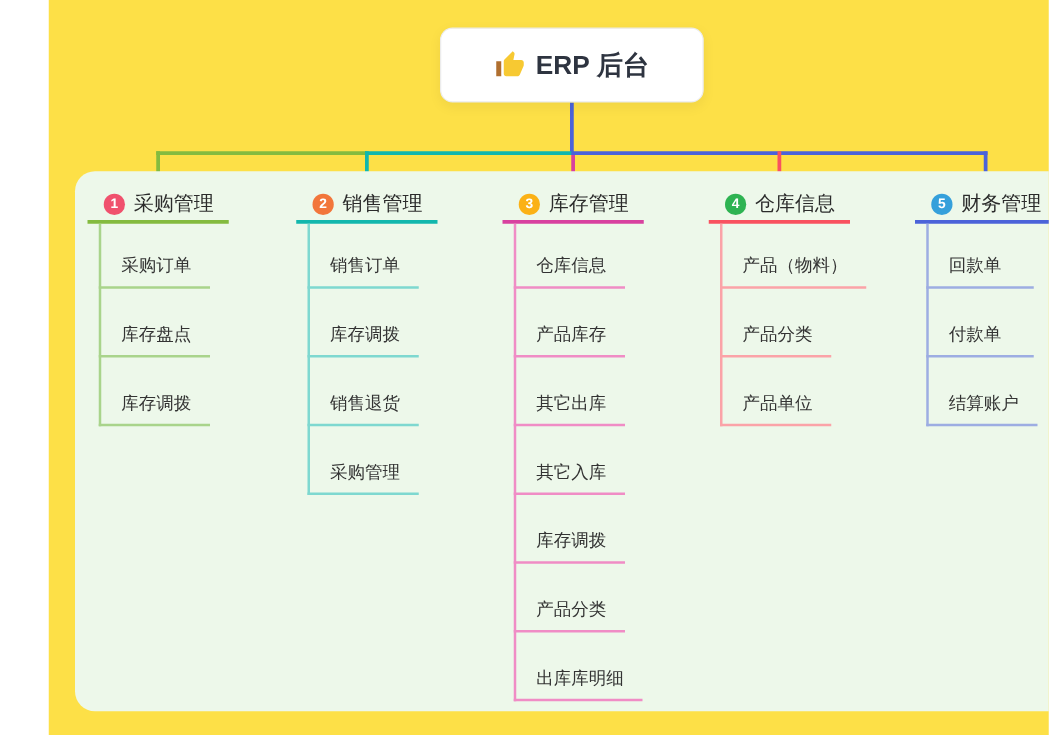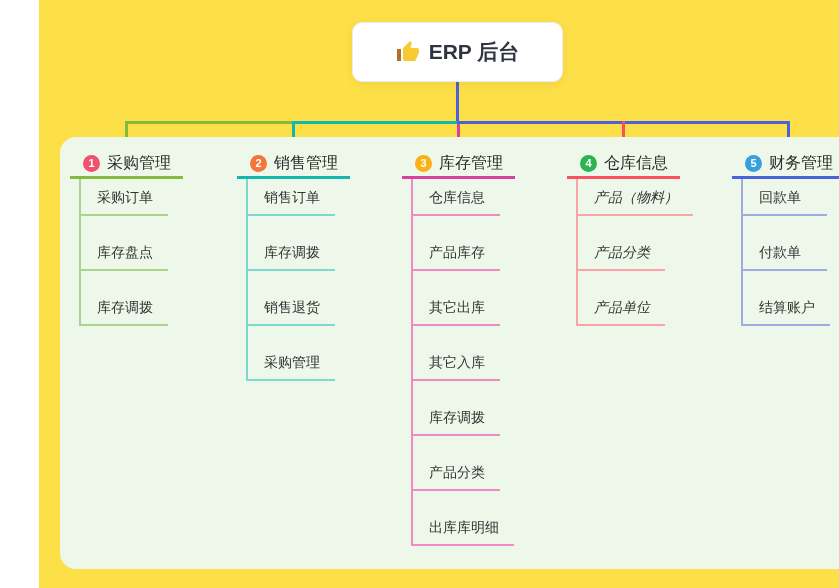--- a/index.html
+++ b/index.html
@@ -60,25 +60,25 @@
   .b2 .children::before{background:#7ed8d0;}
   .b3 .children::before{background:#f08cc5;}
   .b4 .children::before{background:#fba3a8;}
   .b5 .children::before{background:#9dade2;}
   .child{
     height:55px;width:max-content;margin-left:9px;
     display:flex;align-items:flex-end;box-sizing:border-box;
     padding:0 15px 7px 18px;font-size:14px;color:#333;
     border-bottom:2px solid transparent;min-width:86px;
   }
-  .child:first-child{height:37px;}
+  .child:first-child{height:52px;}
   .b1 .child{border-bottom-color:#a9d48b;}
   .b2 .child{border-bottom-color:#7ed8d0;}
   .b3 .child{border-bottom-color:#f08cc5;}
-  .b4 .child{border-bottom-color:#fba3a8;font-style:italic;}
+  .b4 .child{border-bottom-color:#fba3a8;}
   .b5 .child{border-bottom-color:#9dade2;}
 </style>
 </head>
 <body>
 
 <div class="canvas">
 
   <div class="line v-root"></div>
   <div class="line h-green"></div>
   <div class="line h-teal"></div>

